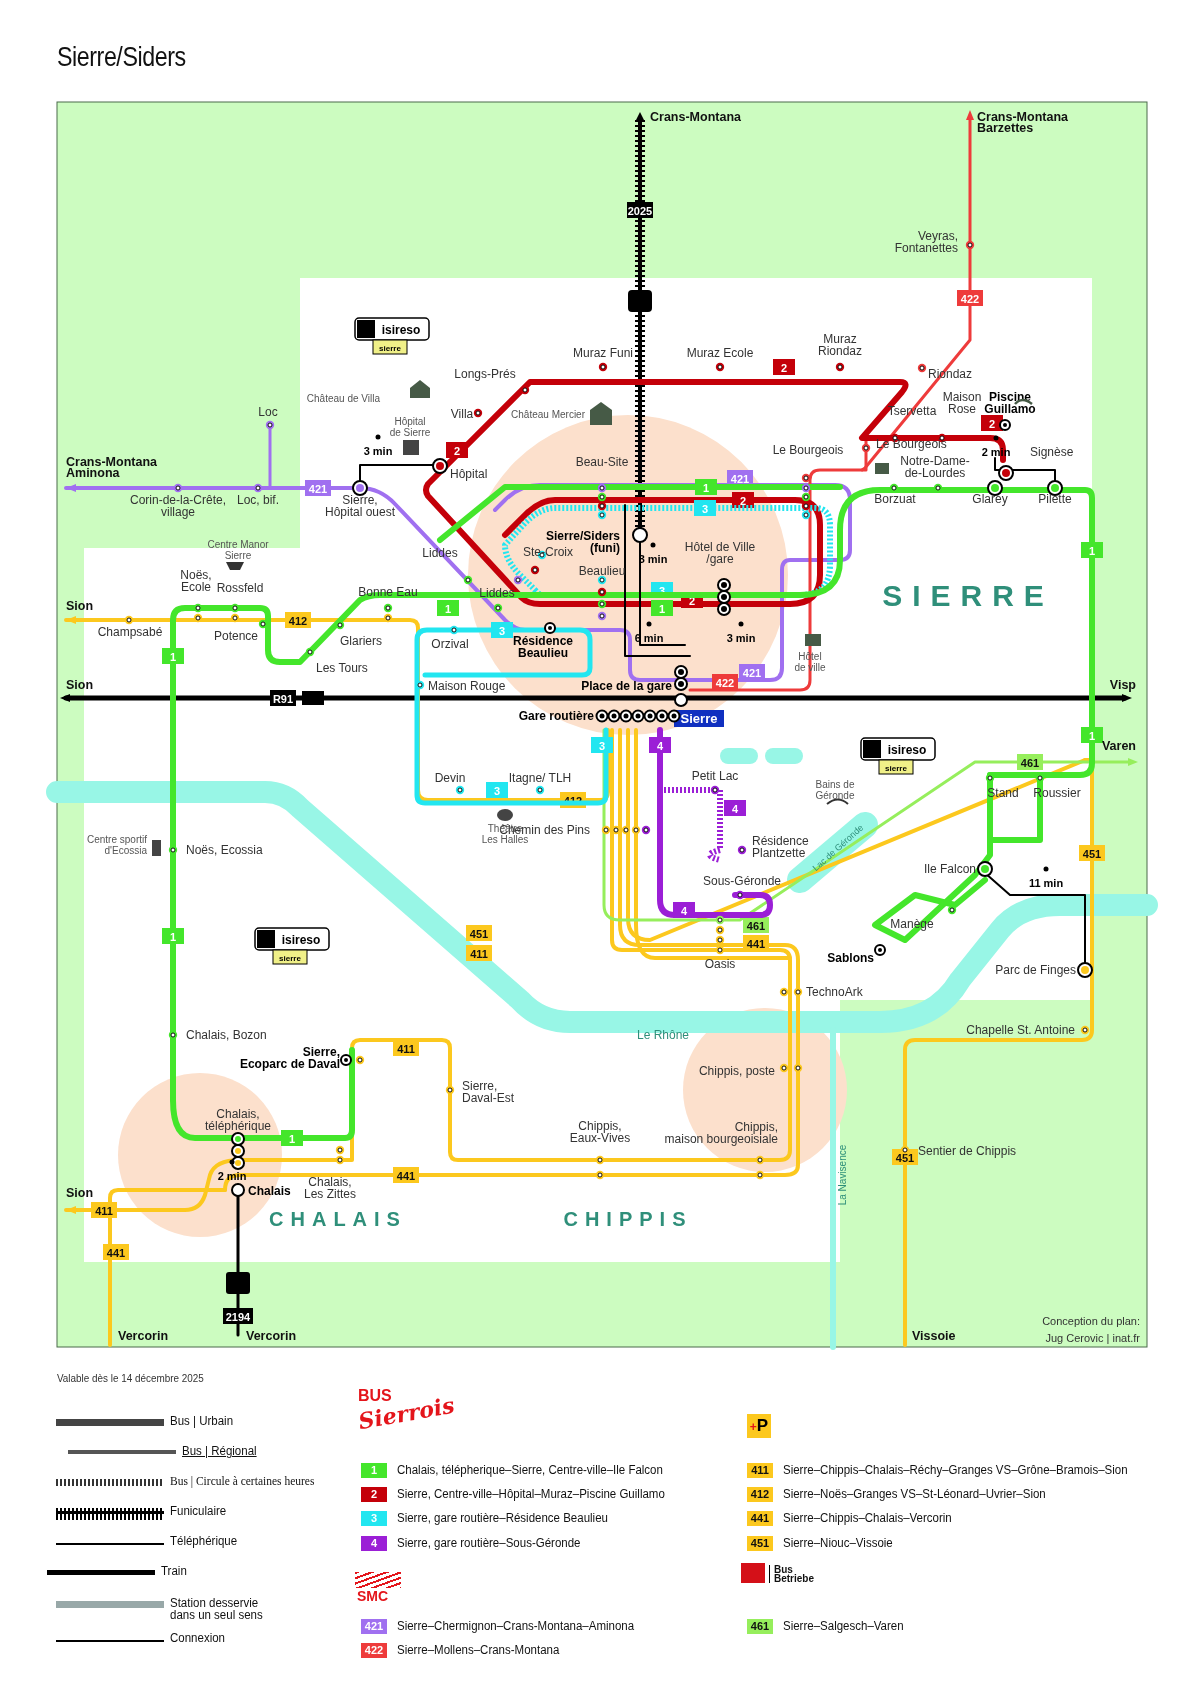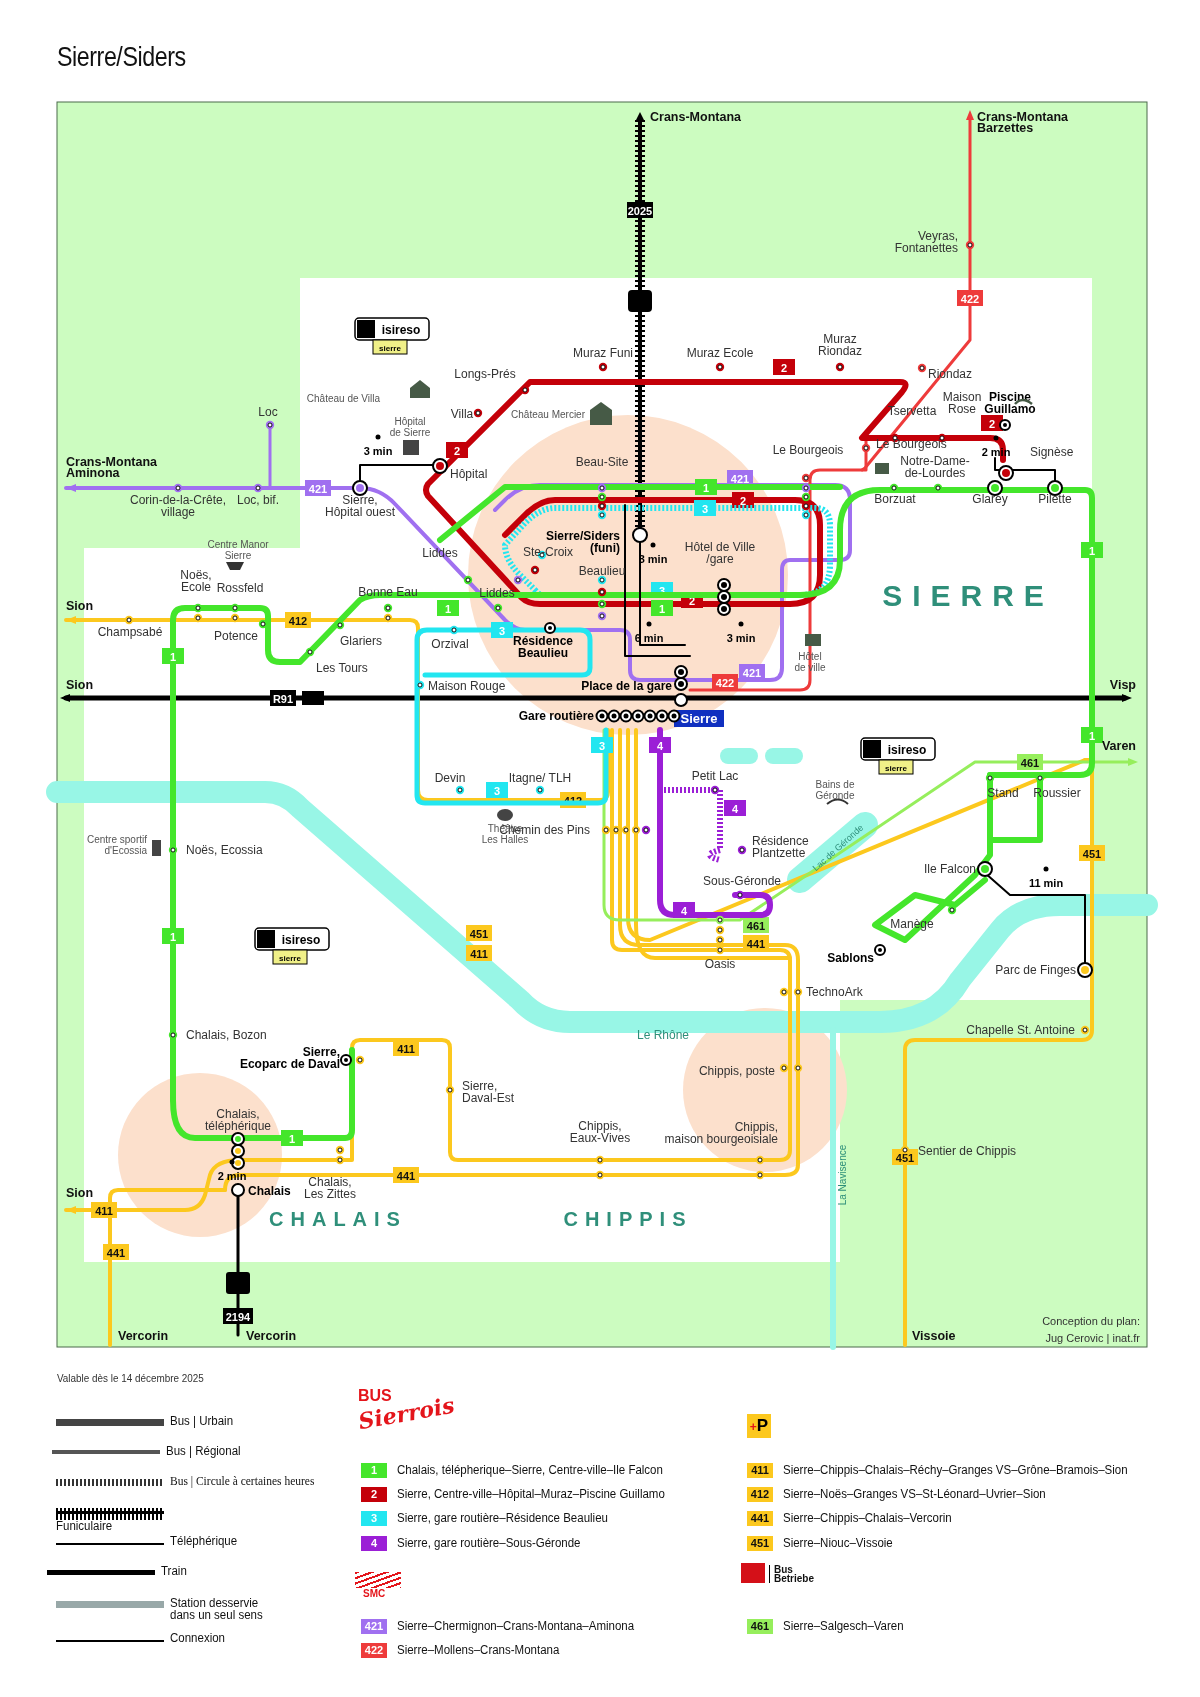--- a/index.html
+++ b/index.html
@@ -508,29 +508,29 @@
     <text x="1140" y="1342" font-size="11" fill="#333" text-anchor="end" font-weight="normal" letter-spacing="0"><tspan x="1140" dy="0">Jug Cerovic | inat.fr</tspan></text>
   </svg>
 
 <div class="valid">Valable dès le 14 décembre 2025</div>
 
 <div id="legend-styles">
     <div class="leg-row" style="left: 56px; top: 1415px;">
       <div class="leg-swatch" style="background: rgb(68, 68, 68); height: 7px; margin-top: 4px;"></div>
       <span class="leg-label" style="white-space: pre-line;">Bus | Urbain</span>
     </div>
-    <div class="leg-row" style="left: 52px; top: 1445px;">
+    <div class="leg-row" style="left: 68px; top: 1445px; text-decoration: underline;">
       <div class="leg-swatch" style="background: rgb(85, 85, 85); height: 4px; margin-top: 5px;"></div>
       <span class="leg-label" style="white-space: pre-line;">Bus | Régional</span>
     </div>
     <div class="leg-row" style="left: 56px; top: 1475px; font-family: Liberation Serif, serif;">
       <div class="leg-swatch" style="background: repeating-linear-gradient(90deg, rgb(51, 51, 51) 0px, rgb(51, 51, 51) 2px, transparent 2px, transparent 4px); height: 7px; margin-top: 4px;"></div>
       <span class="leg-label" style="white-space: pre-line;">Bus | Circule à certaines heures</span>
     </div>
-    <div class="leg-row" style="left: 56px; top: 1505px; flex-direction: column;">
+    <div class="leg-row" style="left: 56px; top: 1505px;">
       <div class="leg-swatch" style="background: repeating-linear-gradient(90deg, rgb(0, 0, 0) 0px, rgb(0, 0, 0) 2px, transparent 2px, transparent 4px); height: 9px; margin-top: 3px; border-top: 3px solid transparent; box-shadow: rgb(0, 0, 0) 0px 4px 0px -1px inset;"></div>
       <span class="leg-label" style="white-space: pre-line;">Funiculaire</span>
     </div>
     <div class="leg-row" style="left: 56px; top: 1535px;">
       <div class="leg-swatch" style="border-top: 2px solid rgb(0, 0, 0); height: 0px; margin-top: 8px;"></div>
       <span class="leg-label" style="white-space: pre-line;">Téléphérique</span>
     </div>
     <div class="leg-row" style="left: 47px; top: 1565px;">
       <div class="leg-swatch" style="background: rgb(0, 0, 0); height: 5px; margin-top: 5px;"></div>
       <span class="leg-label" style="white-space: pre-line;">Train</span>
@@ -545,21 +545,21 @@
       <span class="leg-label" style="white-space: pre-line;">Connexion</span>
     </div>
   </div>
 <div id="legend-ops">
     <div class="op-logo" style="left: 358px; top: 1388px;">
       <div style="color:#e4151b;font-weight:bold;font-size:16px;line-height:15px;">BUS</div>
       <div style="color:#e4151b;font-style:italic;font-weight:bold;font-size:22px;line-height:20px;font-family:'DejaVu Serif',serif;transform:rotate(-10deg);">Sierrois</div>
     </div>
     <div class="op-logo" style="left: 355px; top: 1572px;">
       <div style="width:46px;height:16px;background:repeating-linear-gradient(160deg,#e4151b 0 2px,transparent 2px 5px);"></div>
-      <div style="color:#e4151b;font-weight:bold;font-size:10px;margin-left:8px;">SMC</div>
+      <div style="color:#e4151b;font-weight:bold;font-size:14px;margin-left:2px;">SMC</div>
     </div>
     <div class="op-logo" style="left: 747px; top: 1414px;">
       <div style="width:24px;height:24px;background:#fcc81e;color:#000;font-weight:bold;font-size:17px;text-align:center;line-height:24px;"><span style="color:#e4151b;font-size:12px;">+</span>P</div>
     </div>
     <div class="op-logo" style="left: 741px; top: 1563px;">
       <div style="display:flex;align-items:flex-end;">
         <div style="width:24px;height:20px;background:#d41018;"></div>
         <div style="border-left:1px solid #000;margin-left:4px;padding-left:4px;font-weight:bold;font-size:10px;line-height:9px;white-space:pre-line;">Bus
 Betriebe</div>
       </div>

